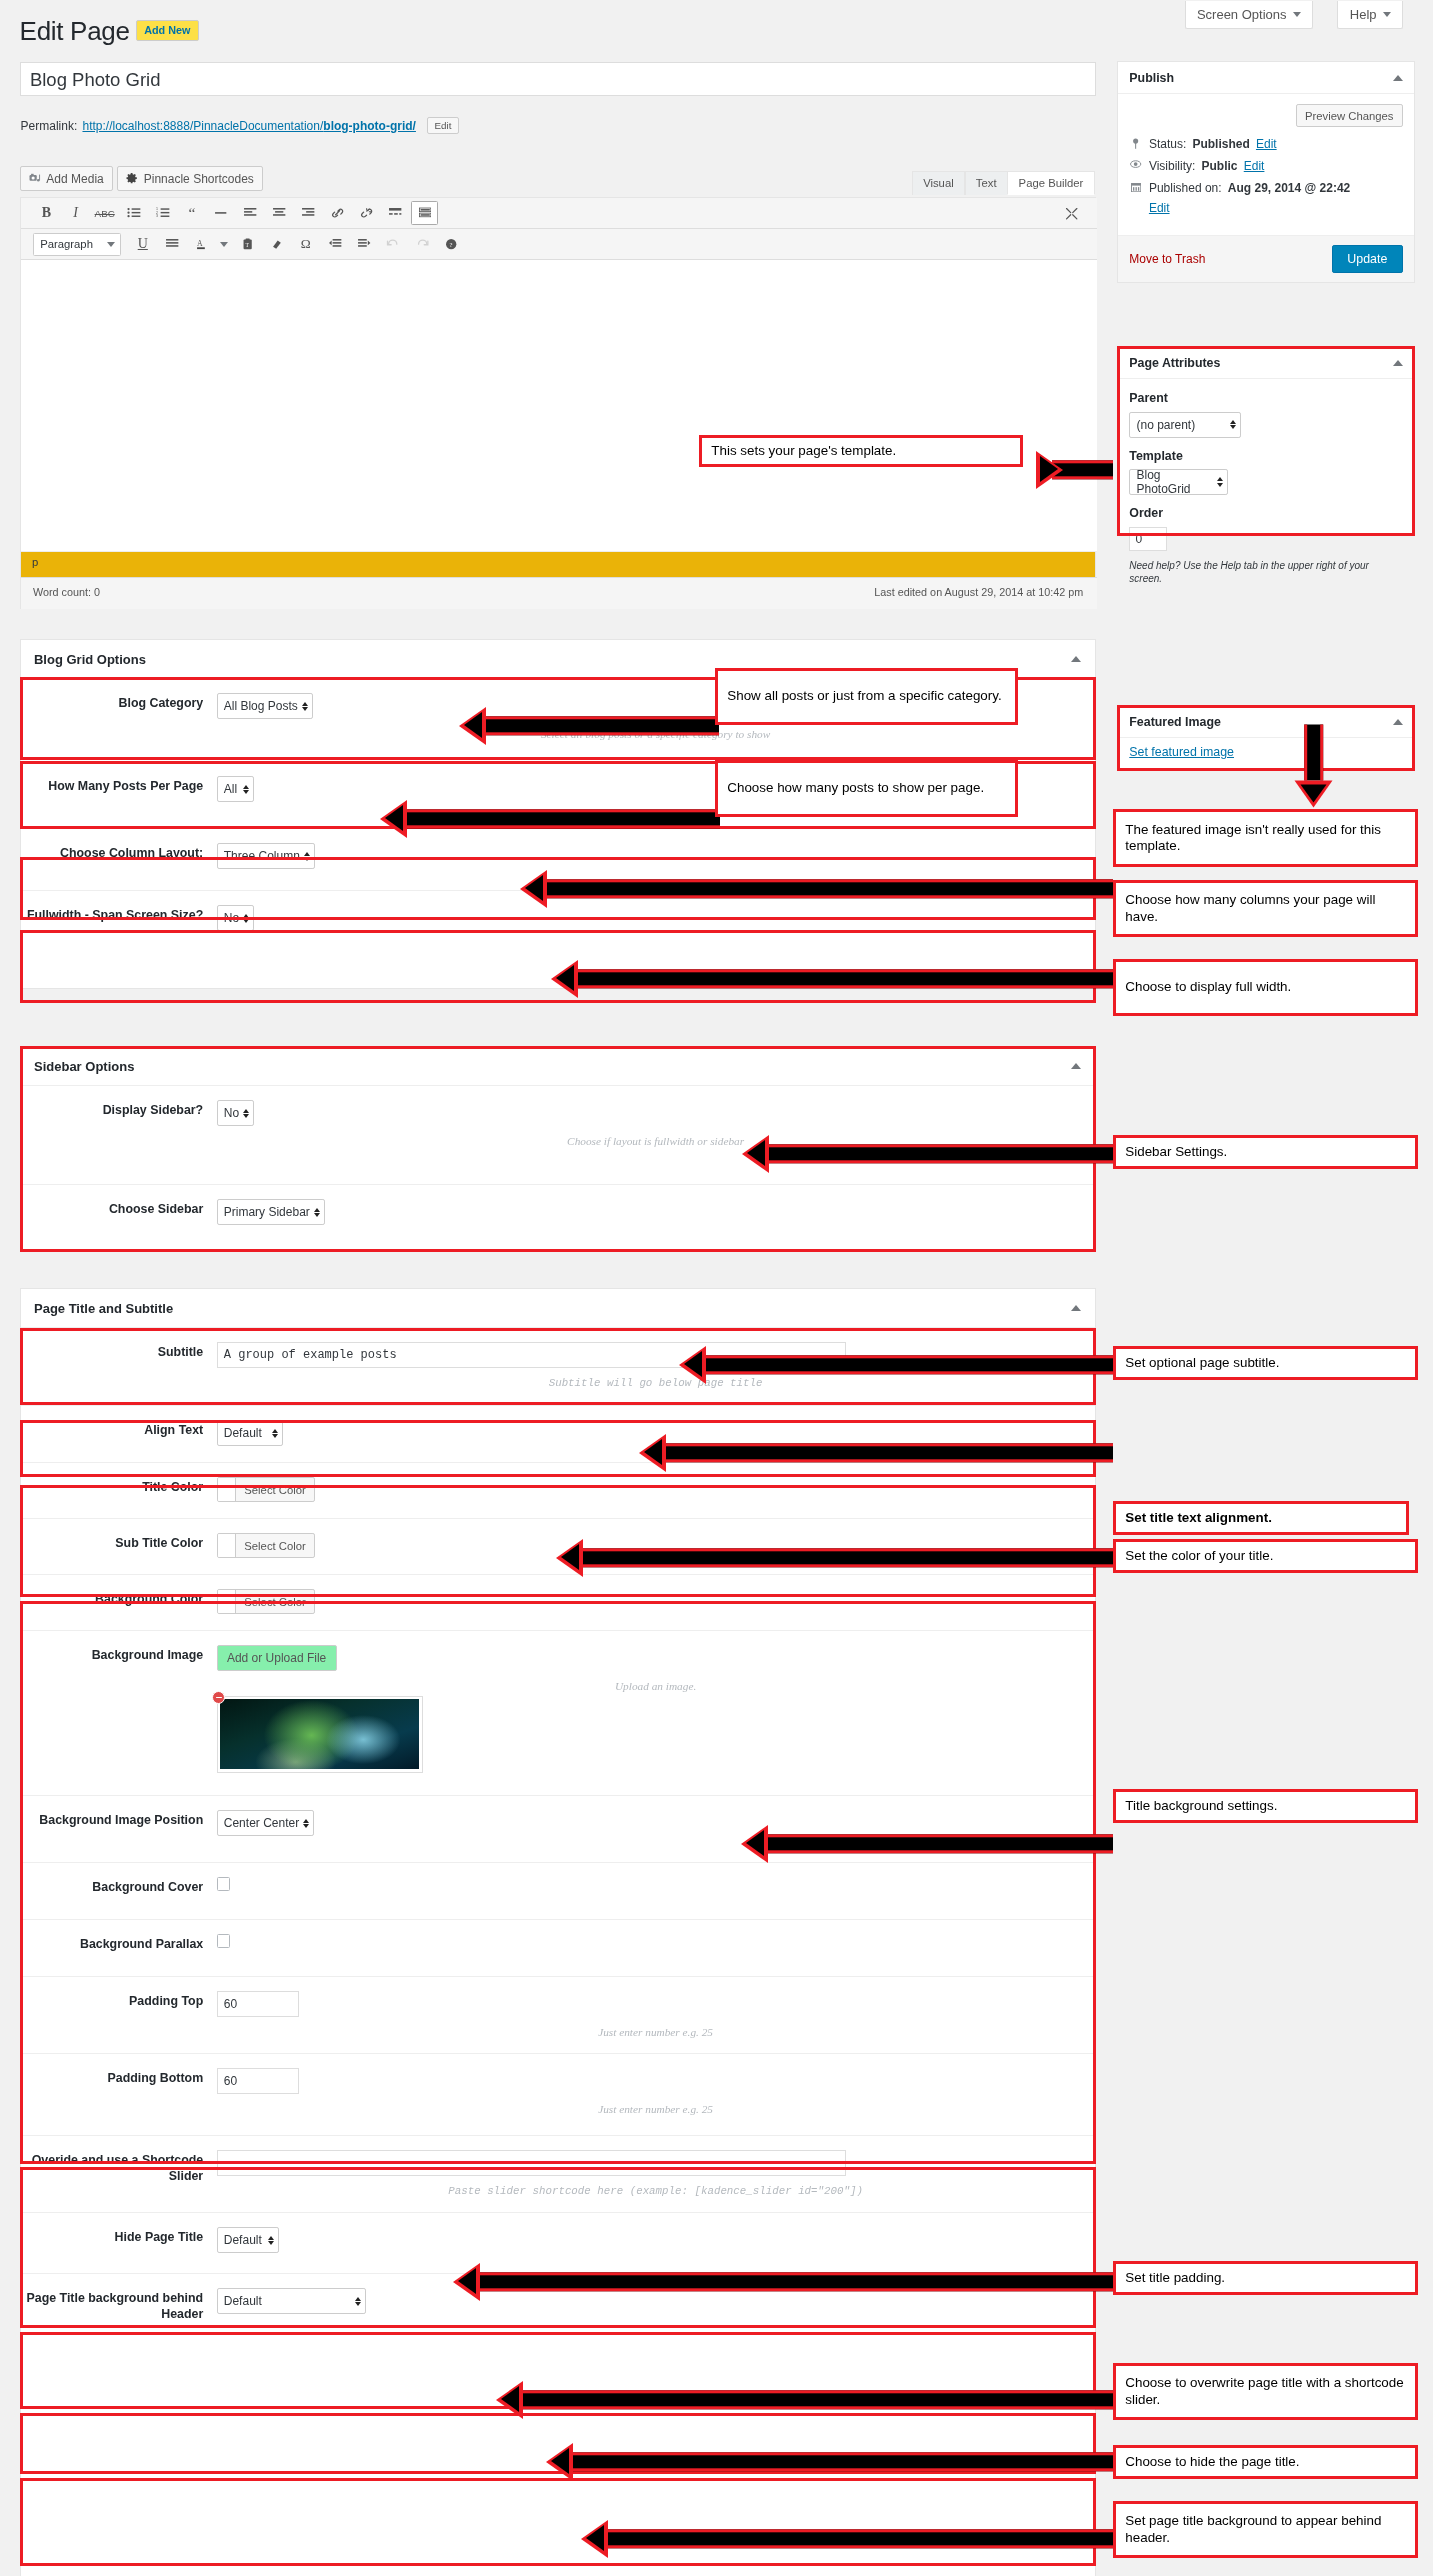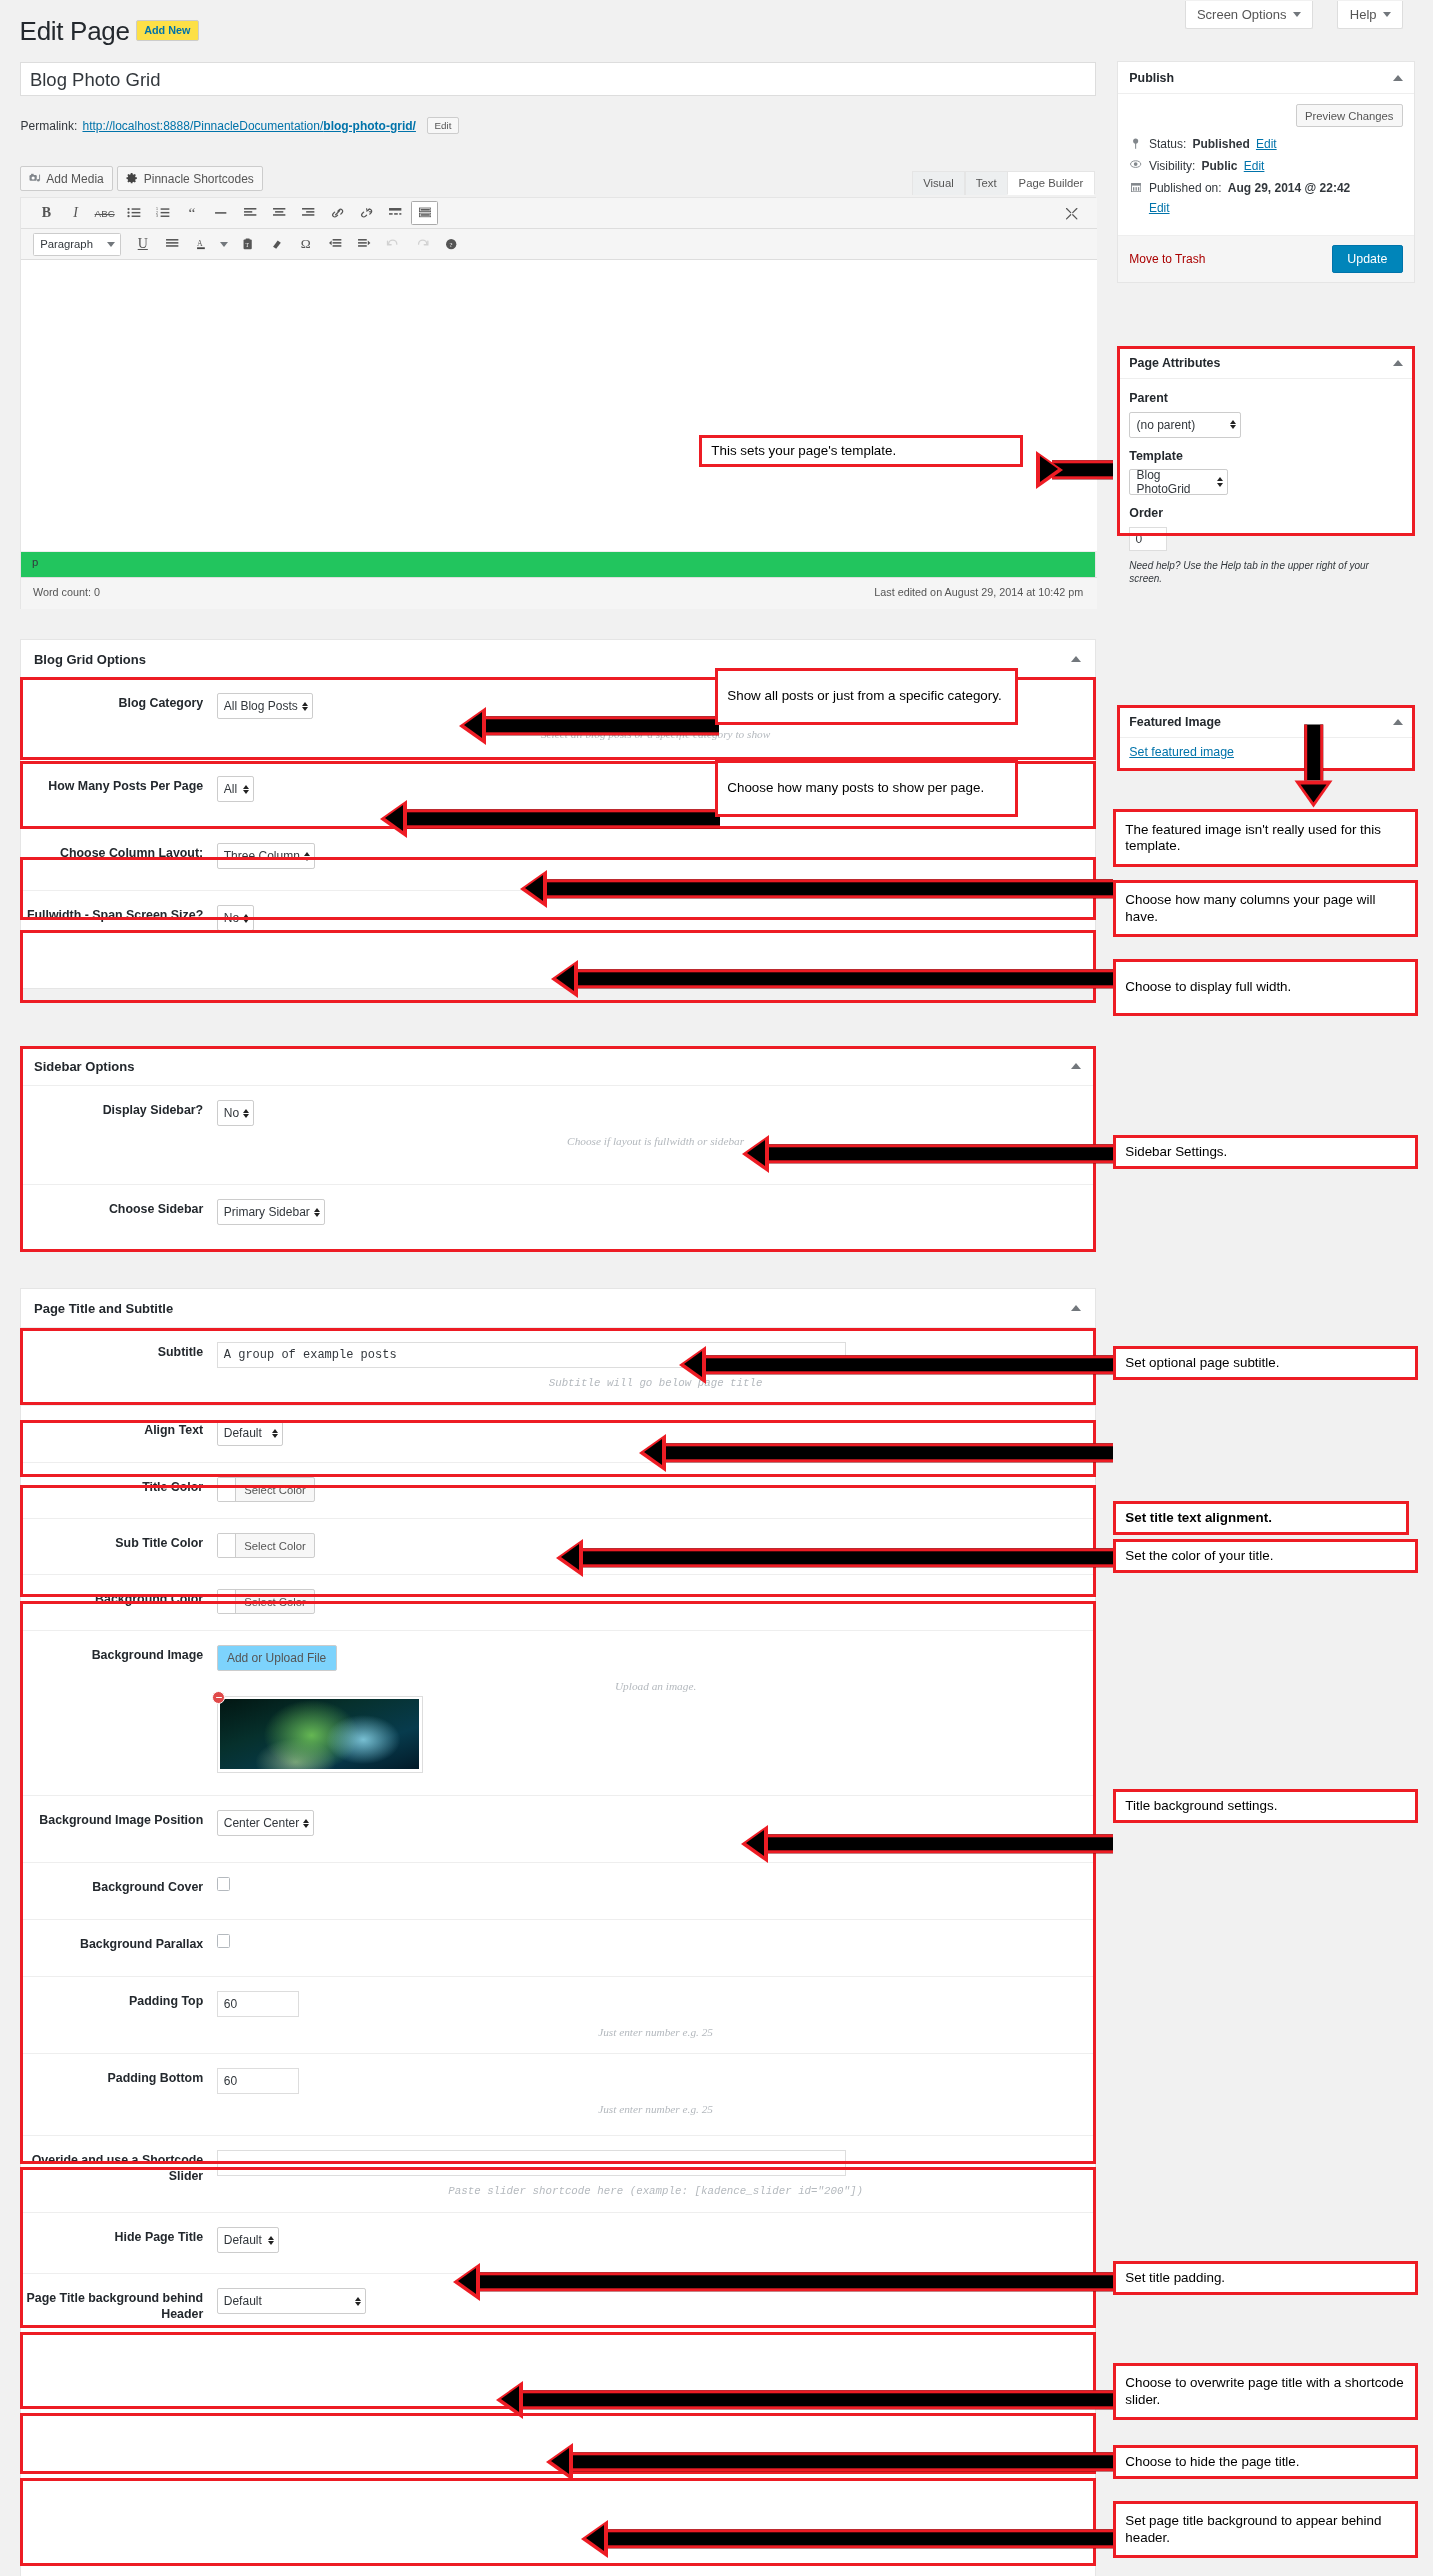--- a/index.html
+++ b/index.html
@@ -50,21 +50,21 @@
   .mediabtn {
     position:absolute; top:166px; height:25px;
     background:#f7f7f7; border:0.5px solid #ccc; border-radius:2.1px;
     font-size:12px; color:#555;
     display:flex; align-items:center; padding:0 8.2px; gap:5.2px;
   }
   #add-media-btn { left:19.6px; }
   #shortcodes-btn { left:117px; }
 
   
-  #editor-wrap { position:absolute; left:19.6px; top:197px; width:1076px; height:412px; background:#22c55e; border:0.5px solid #e5e5e5; }
+  #editor-wrap { position:absolute; left:19.6px; top:197px; width:1076px; height:412px; background:#eab308; border:0.5px solid #e5e5e5; }
   #editor-tabs { position:absolute; right:0; top:-27px; display:flex; }
   .etab { font-size:11.3px; color:#555; padding:5.2px 10.3px; background:#edeff0; border:0.5px solid #e5e5e5; border-bottom:none; margin-left:-0.5px; }
   .etab.active { background:#fff; border-bottom:0.5px solid #fff; }
 
   #tb-row1, #tb-row2 { position:absolute; left:0; width:1076px; background:#f5f5f5; border-bottom:0.5px solid #ddd; display:flex; align-items:center; padding-left:12.4px; gap:2.1px;}
   #tb-row1 { top:0; height:31px; }
   #tb-row2 { top:31px; height:31px; }
   .tbi { width:27px; height:24px; display:flex; align-items:center; justify-content:center; font-size:14px; color:#555; border-radius:1.5px; }
   .tbi svg { display:block; }
   .tbi.boxed { border:0.5px solid #aaa; background:#fff; }
@@ -98,21 +98,21 @@
   }
   .spinner-arrows { display:inline-flex; flex-direction:column; line-height:0; gap:1.5px; }
   .spinner-arrows i { display:block; width:0;height:0;border-left:3.6px solid transparent;border-right:3.6px solid transparent; }
   .spinner-arrows i.up { border-bottom:4.6px solid #222; }
   .spinner-arrows i.dn { border-top:4.6px solid #222; }
 
   .txtinput { height:26px; background:#fff; border:0.5px solid #ddd; font-size:12px; color:#32373c; padding:0 6.2px; display:flex; align-items:center; font-family:"Liberation Mono", monospace; }
   .colorbtn { display:inline-flex; height:25px; border:0.5px solid #ccc; border-radius:2.1px; overflow:hidden; background:#f7f7f7;}
   .colorbtn .swatch { width:18.5px; background:#fff; border-right:0.5px solid #ccc;}
   .colorbtn .lbl { display:flex;align-items:center; padding:0 8.2px; font-size:11.3px; color:#555; }
-  .uploadbtn { display:inline-flex;align-items:center; height:26px; padding:0 9.3px; border:0.5px solid #ccc; border-radius:2.1px; background:#7dd3fc; font-size:12px; color:#555;}
+  .uploadbtn { display:inline-flex;align-items:center; height:26px; padding:0 9.3px; border:0.5px solid #ccc; border-radius:2.1px; background:#86efac; font-size:12px; color:#555;}
   .cbox { width:13.4px;height:13.4px;border:0.5px solid #b4b9be; background:#fff; border-radius:1.5px; display:inline-block; }
 
   
   #bg-thumb { position:relative; width:206px; height:77px; border:0.5px solid #ddd; background:#fff; padding:2.6px; margin-top:4.1px; }
   #bg-thumb .imgbox { width:100%; height:100%; position:relative; overflow:hidden;
      background:
        radial-gradient(ellipse 62px 41px at 72% 58%, rgba(140,215,235,0.85), rgba(140,215,235,0) 60%),
        radial-gradient(ellipse 77px 57px at 46% 52%, rgba(106,190,84,0.95), rgba(60,140,60,0) 62%),
        radial-gradient(ellipse 62px 36px at 38% 90%, rgba(170,200,150,0.7), rgba(80,120,80,0) 65%),
        linear-gradient(160deg,#021612 0%, #06302c 35%, #073b4d 70%, #021a28 100%);

